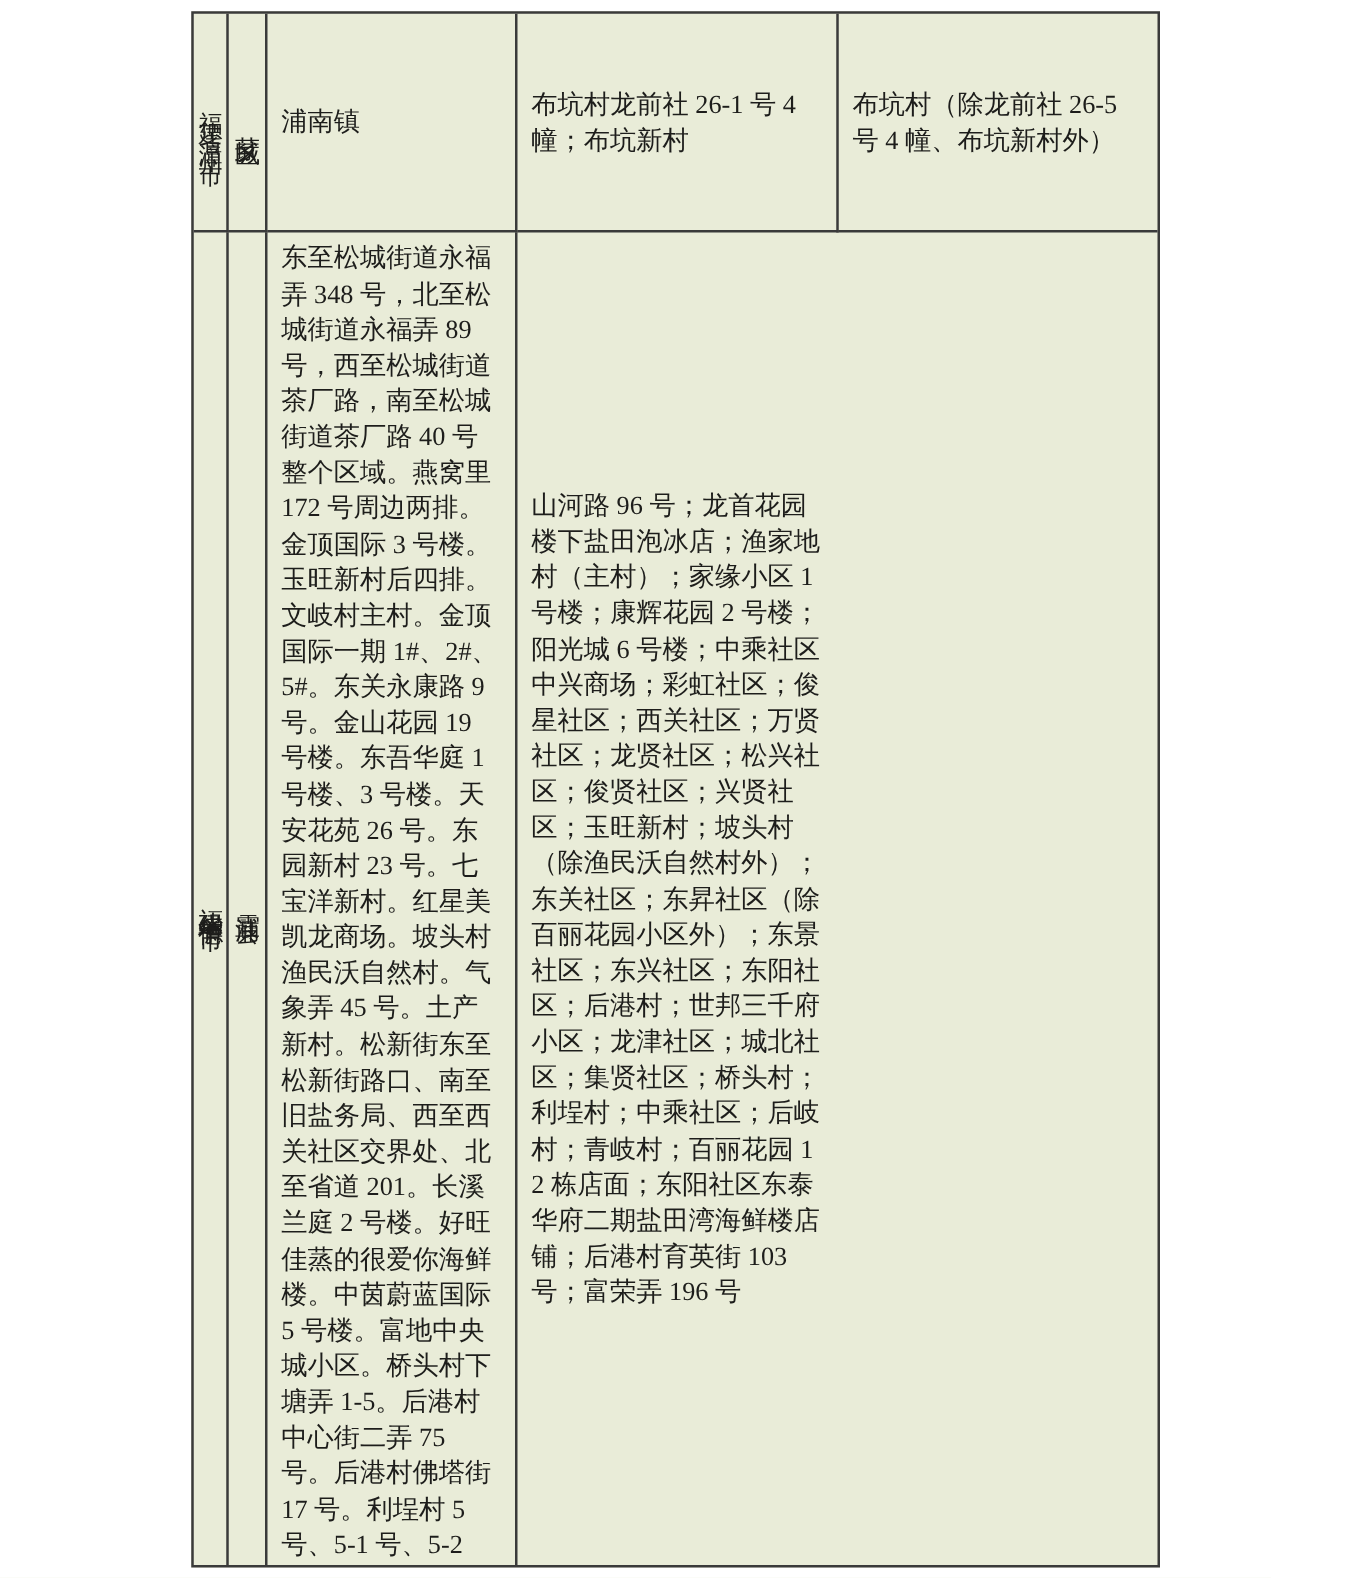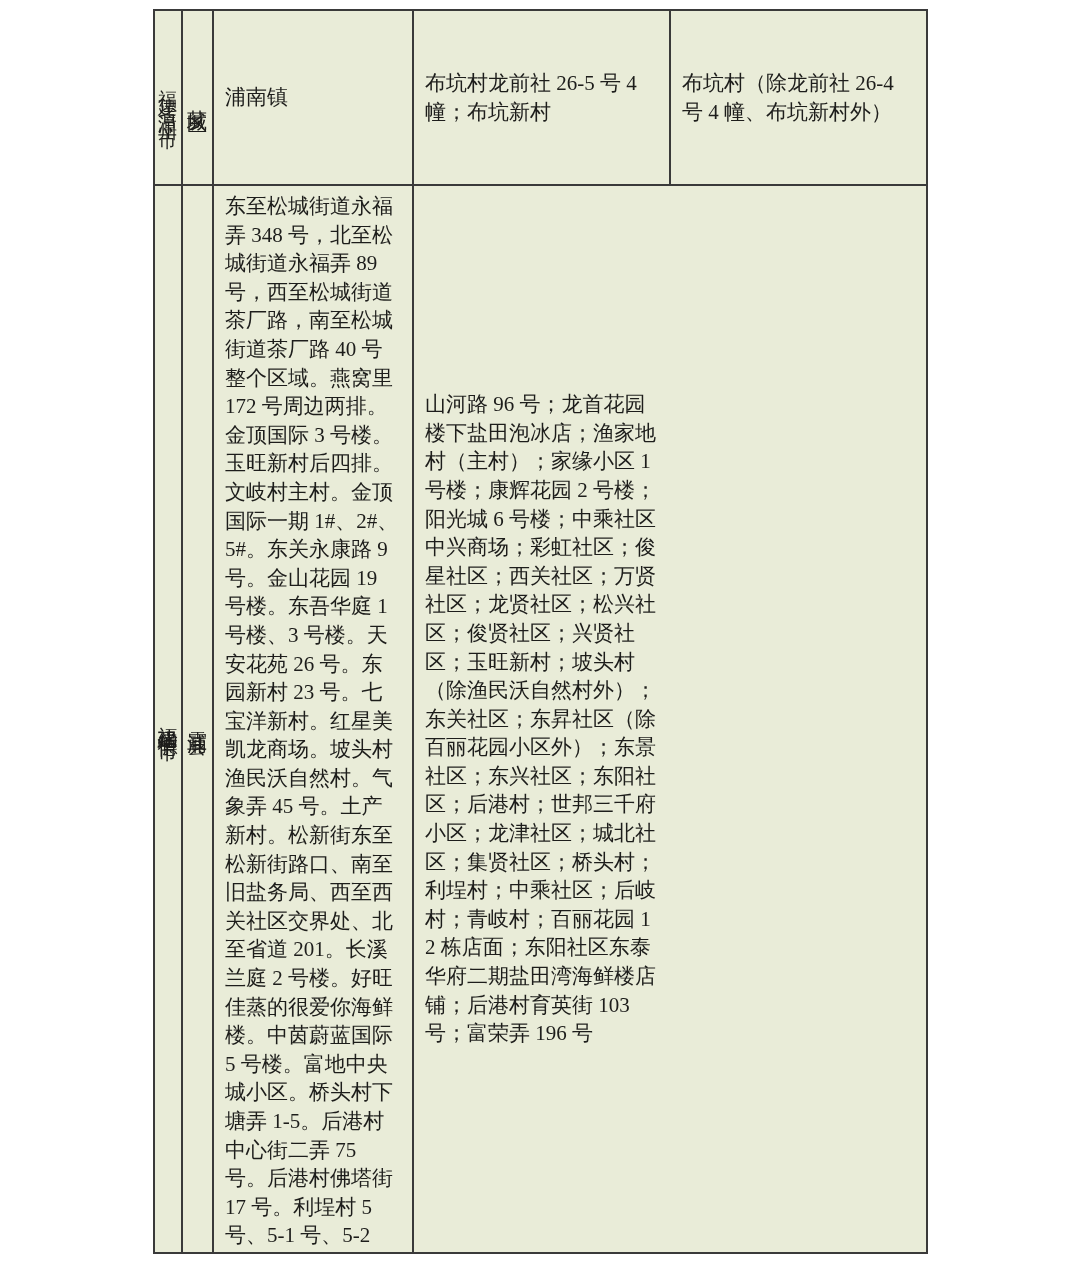--- a/index.html
+++ b/index.html
@@ -66,24 +66,24 @@
     <div class="cell r1 vcell">
       <span class="vtxt spread">福建省漳州市</span>
     </div>
     <div class="cell r1 vcell">
       <span class="vtxt">芗城区</span>
     </div>
     <div class="cell r1 pcell">
       <div class="ptxt">浦南镇</div>
     </div>
     <div class="cell r1 pcell">
-      <div class="ptxt">布坑村龙前社 26-5 号 4 幢；布坑新村</div>
+      <div class="ptxt">布坑村龙前社 26-1 号 4 幢；布坑新村</div>
     </div>
     <div class="cell r1 pcell last-col">
-      <div class="ptxt">布坑村（除龙前社 26-4 号 4 幢、布坑新村外）</div>
+      <div class="ptxt">布坑村（除龙前社 26-5 号 4 幢、布坑新村外）</div>
     </div>
 
     <div class="cell vcell">
       <span class="vtxt">福建省宁德市</span>
     </div>
     <div class="cell vcell">
       <span class="vtxt">霞浦县</span>
     </div>
     <div class="cell pcell top">
       <div class="ptxt">东至松城街道永福弄 348 号，北至松城街道永福弄 89 号，西至松城街道茶厂路，南至松城街道茶厂路 40 号整个区域。燕窝里 172 号周边两排。金顶国际 3 号楼。玉旺新村后四排。文岐村主村。金顶国际一期 1#、2#、5#。东关永康路 9 号。金山花园 19 号楼。东吾华庭 1 号楼、3 号楼。天安花苑 26 号。东园新村 23 号。七宝洋新村。红星美凯龙商场。坡头村渔民沃自然村。气象弄 45 号。土产新村。松新街东至松新街路口、南至旧盐务局、西至西关社区交界处、北至省道 201。长溪兰庭 2 号楼。好旺佳蒸的很爱你海鲜楼。中茵蔚蓝国际 5 号楼。富地中央城小区。桥头村下塘弄 1-5。后港村中心街二弄 75 号。后港村佛塔街 17 号。利埕村 5 号、5-1 号、5-2 号、7 号、9 号、11 号。集贤社区南门外 93-103、129-157 范围内单号门牌楼房。俊贤社区龙首路 13、15、17、19 号及花园新村 259、260、261 号。中乘社区花桥弄 40、47 号周边区域（北至河沿路、东至中心弄、南至文化广场北侧、西至花桥弄 1—35 号）。龙津社区高罗洲 39、40、42、42-1、42-2、43、46 号。中乘社区育才新村 5-11 及</div>

